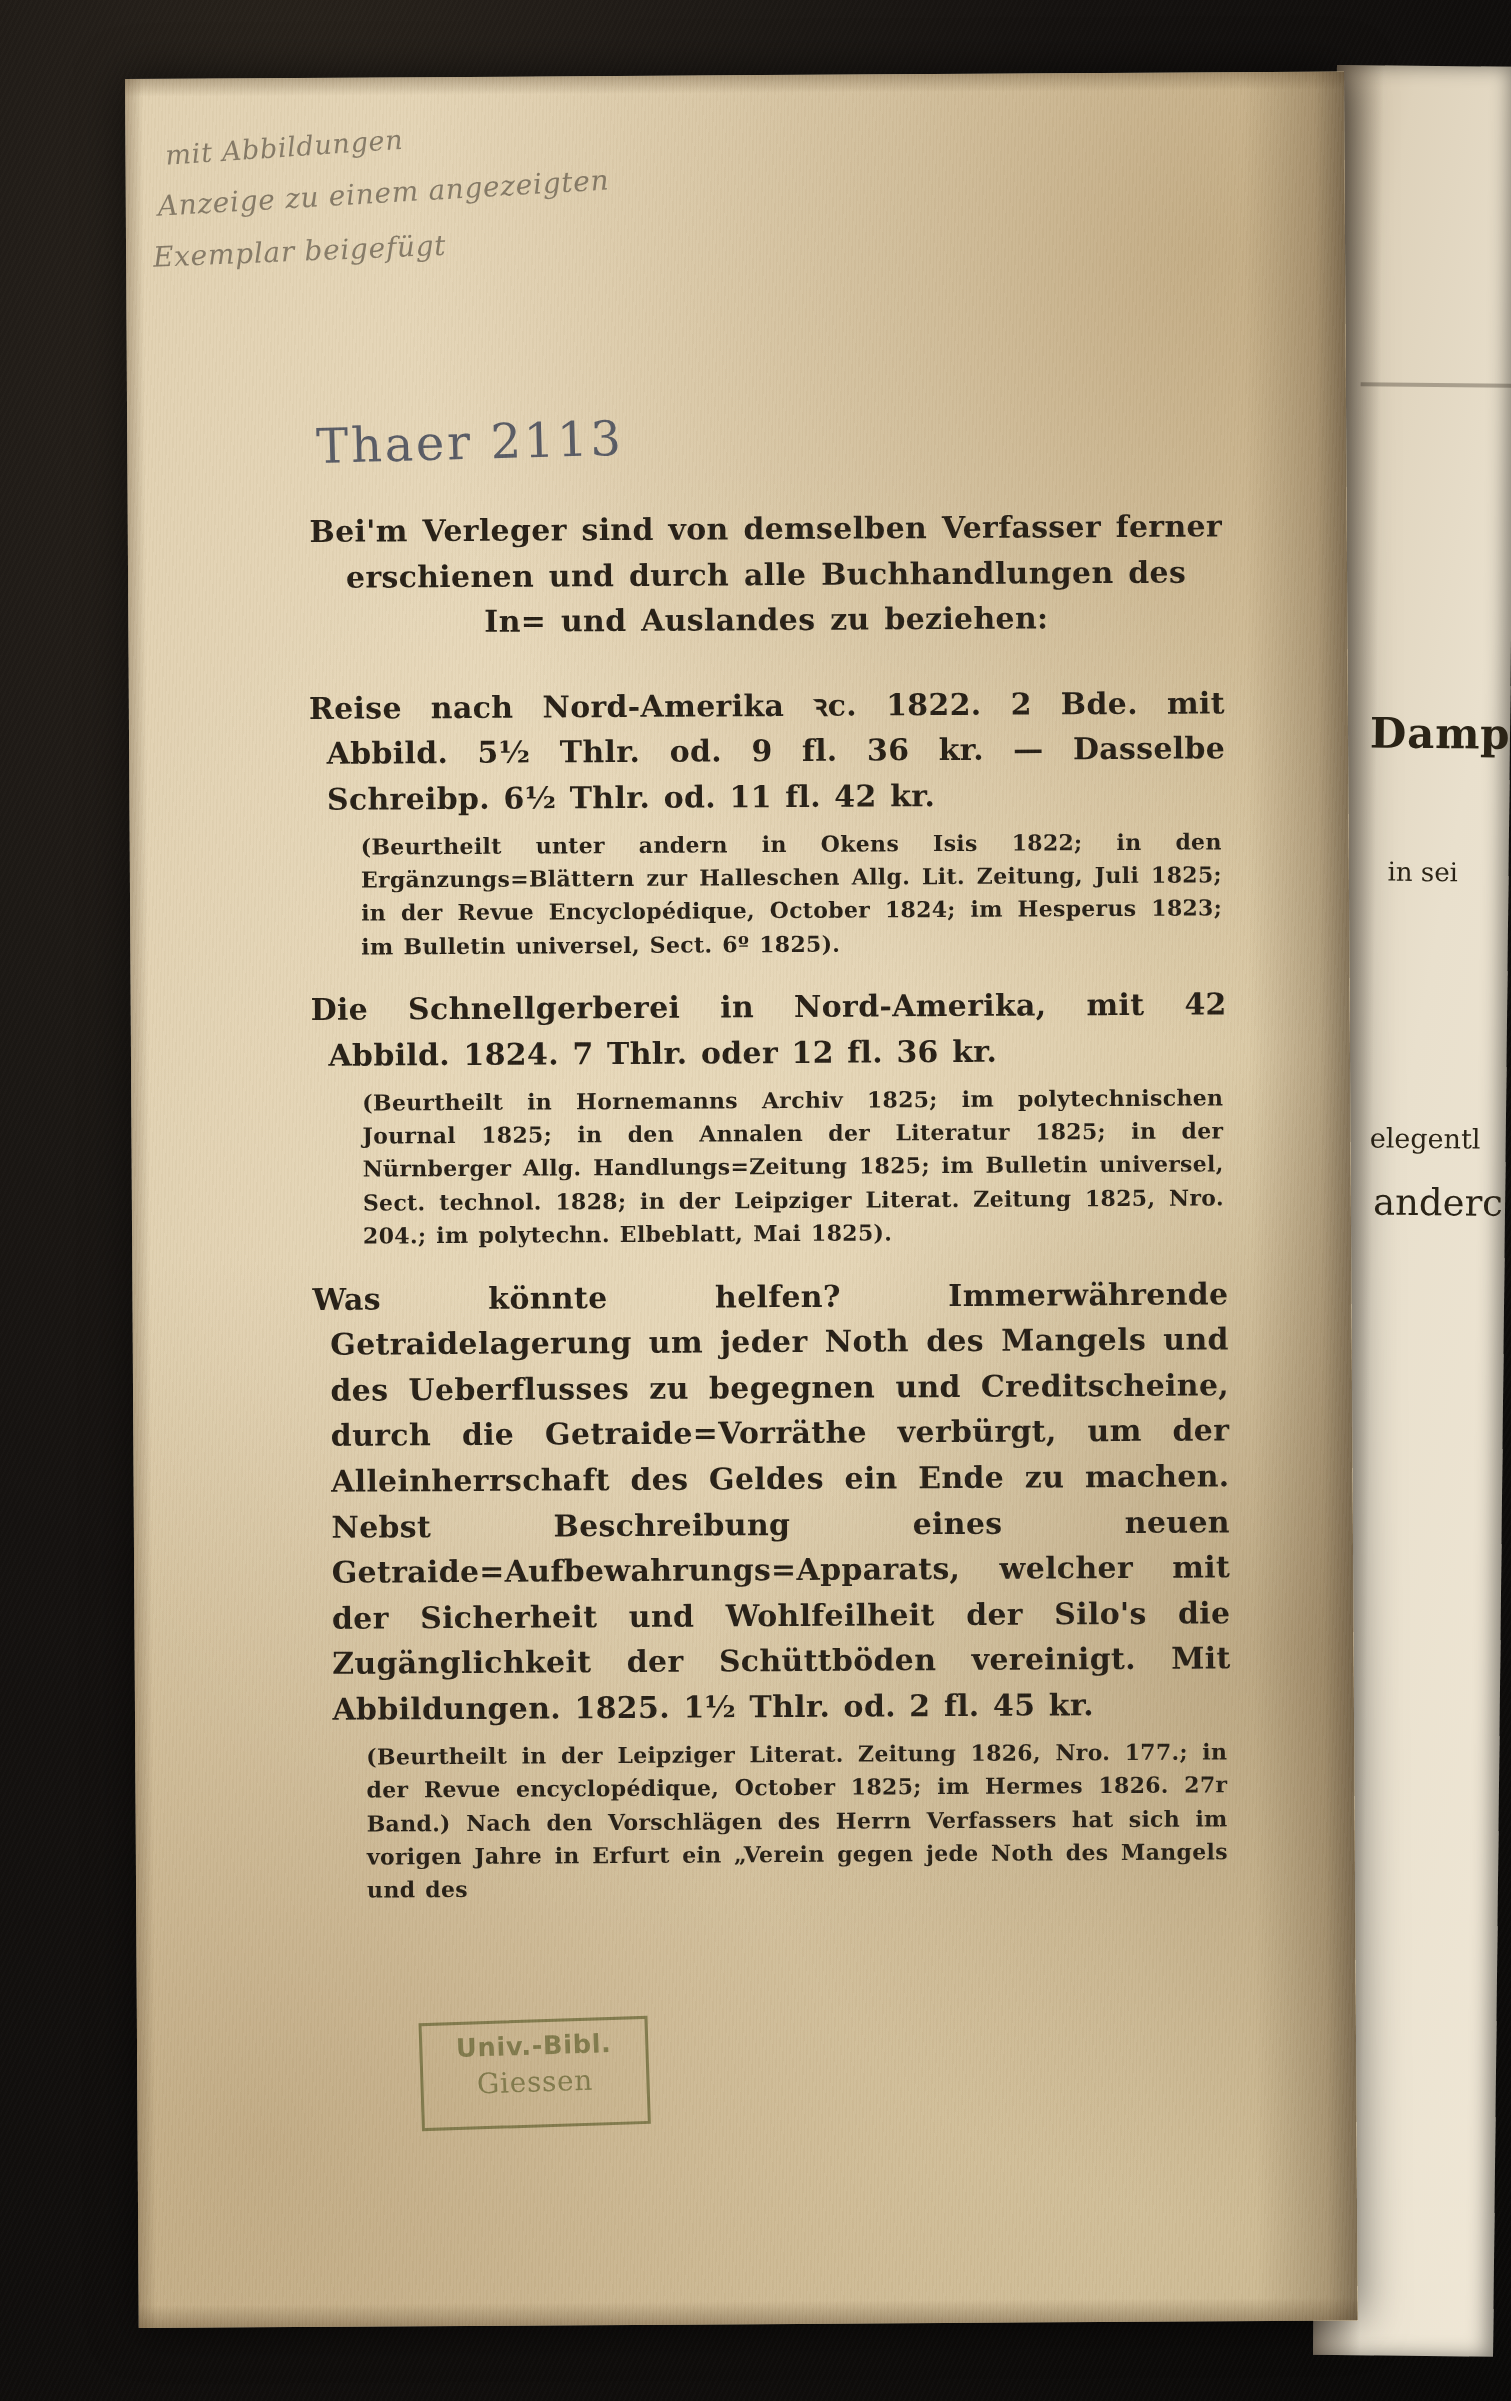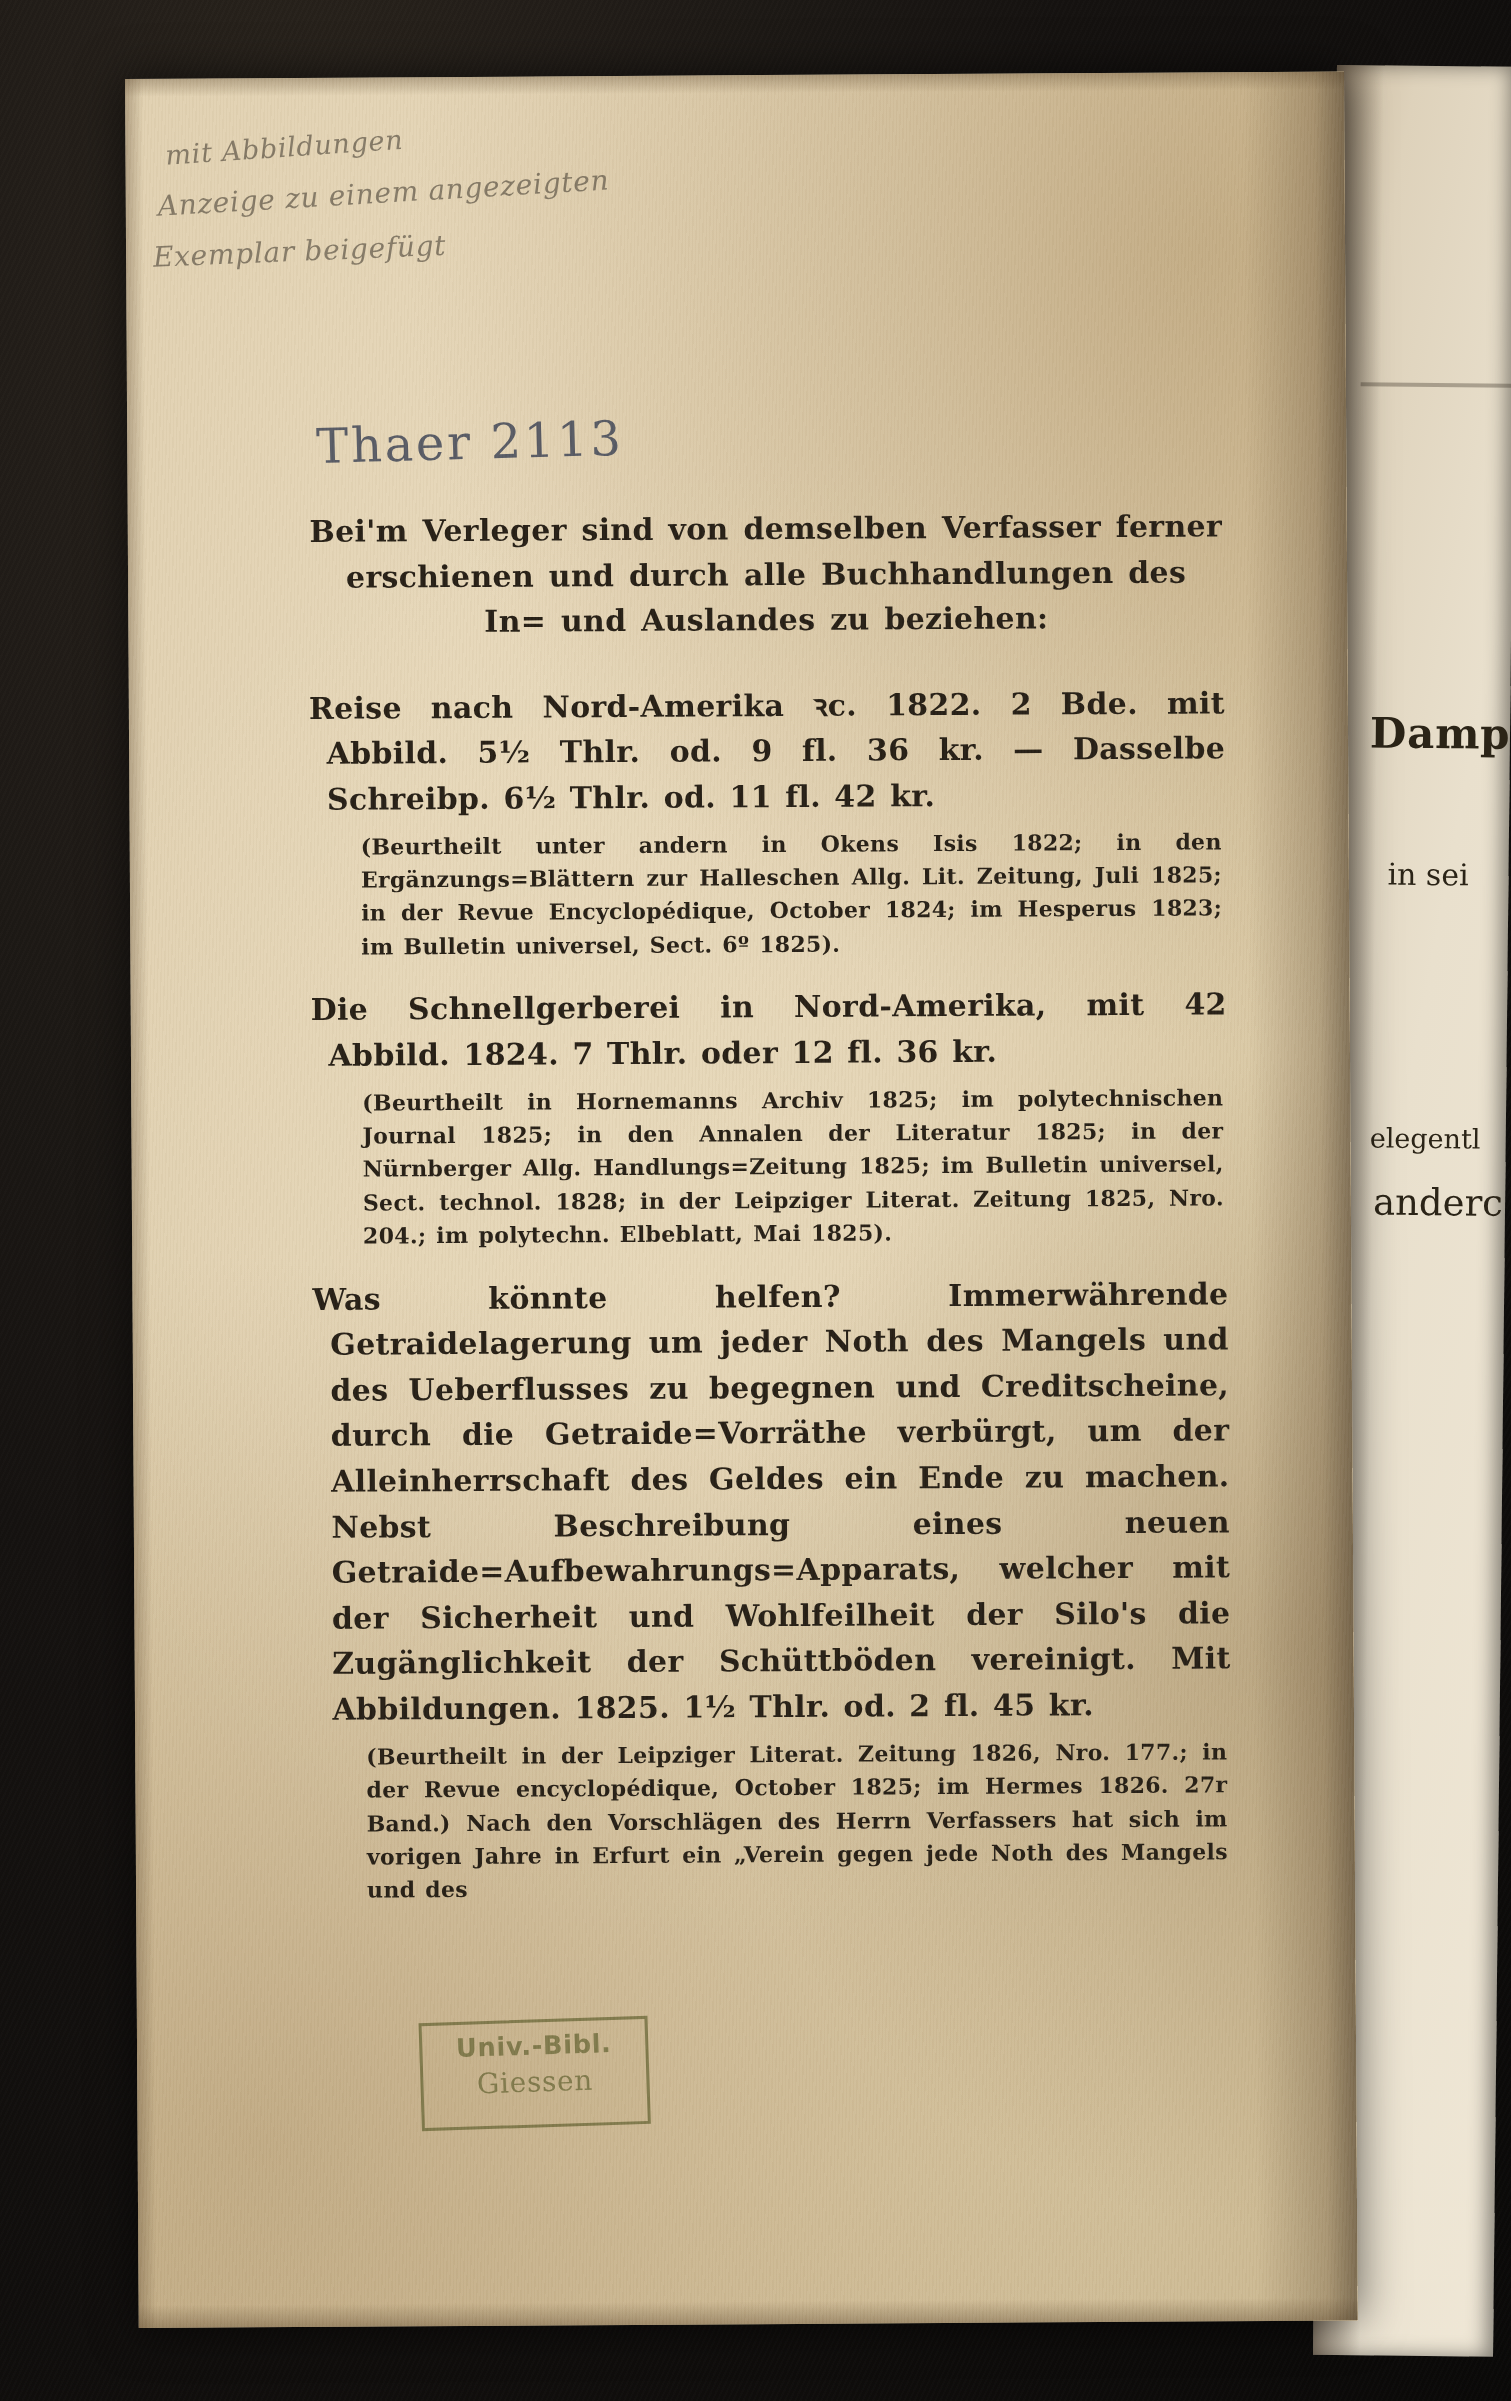--- a/index.html
+++ b/index.html
@@ -52,21 +52,21 @@
     font-family: "DejaVu Serif", serif;
     white-space: nowrap;
     overflow: hidden;
   }
   #fp-title{
     left: 40px; top: 643px;
     font-size: 42px; font-weight: 700; letter-spacing: 0.7px;
     font-family: "DejaVu Serif", serif;
   }
   #fp-sub{
-    left: 59px; top: 791px; font-size: 30px;
+    left: 59px; top: 791px; font-size: 26px;
   }
   #fp-l1{ left: 44px; top: 1057px; font-size: 27px; }
   #fp-l2{ left: 48px; top: 1115px; font-size: 37px; }
   #fp-rule{
     position:absolute; left: 27px; top: 317px; width: 155px; height: 4px;
     background: #3a3124; opacity:.35;
   }
 
   
   #page {

